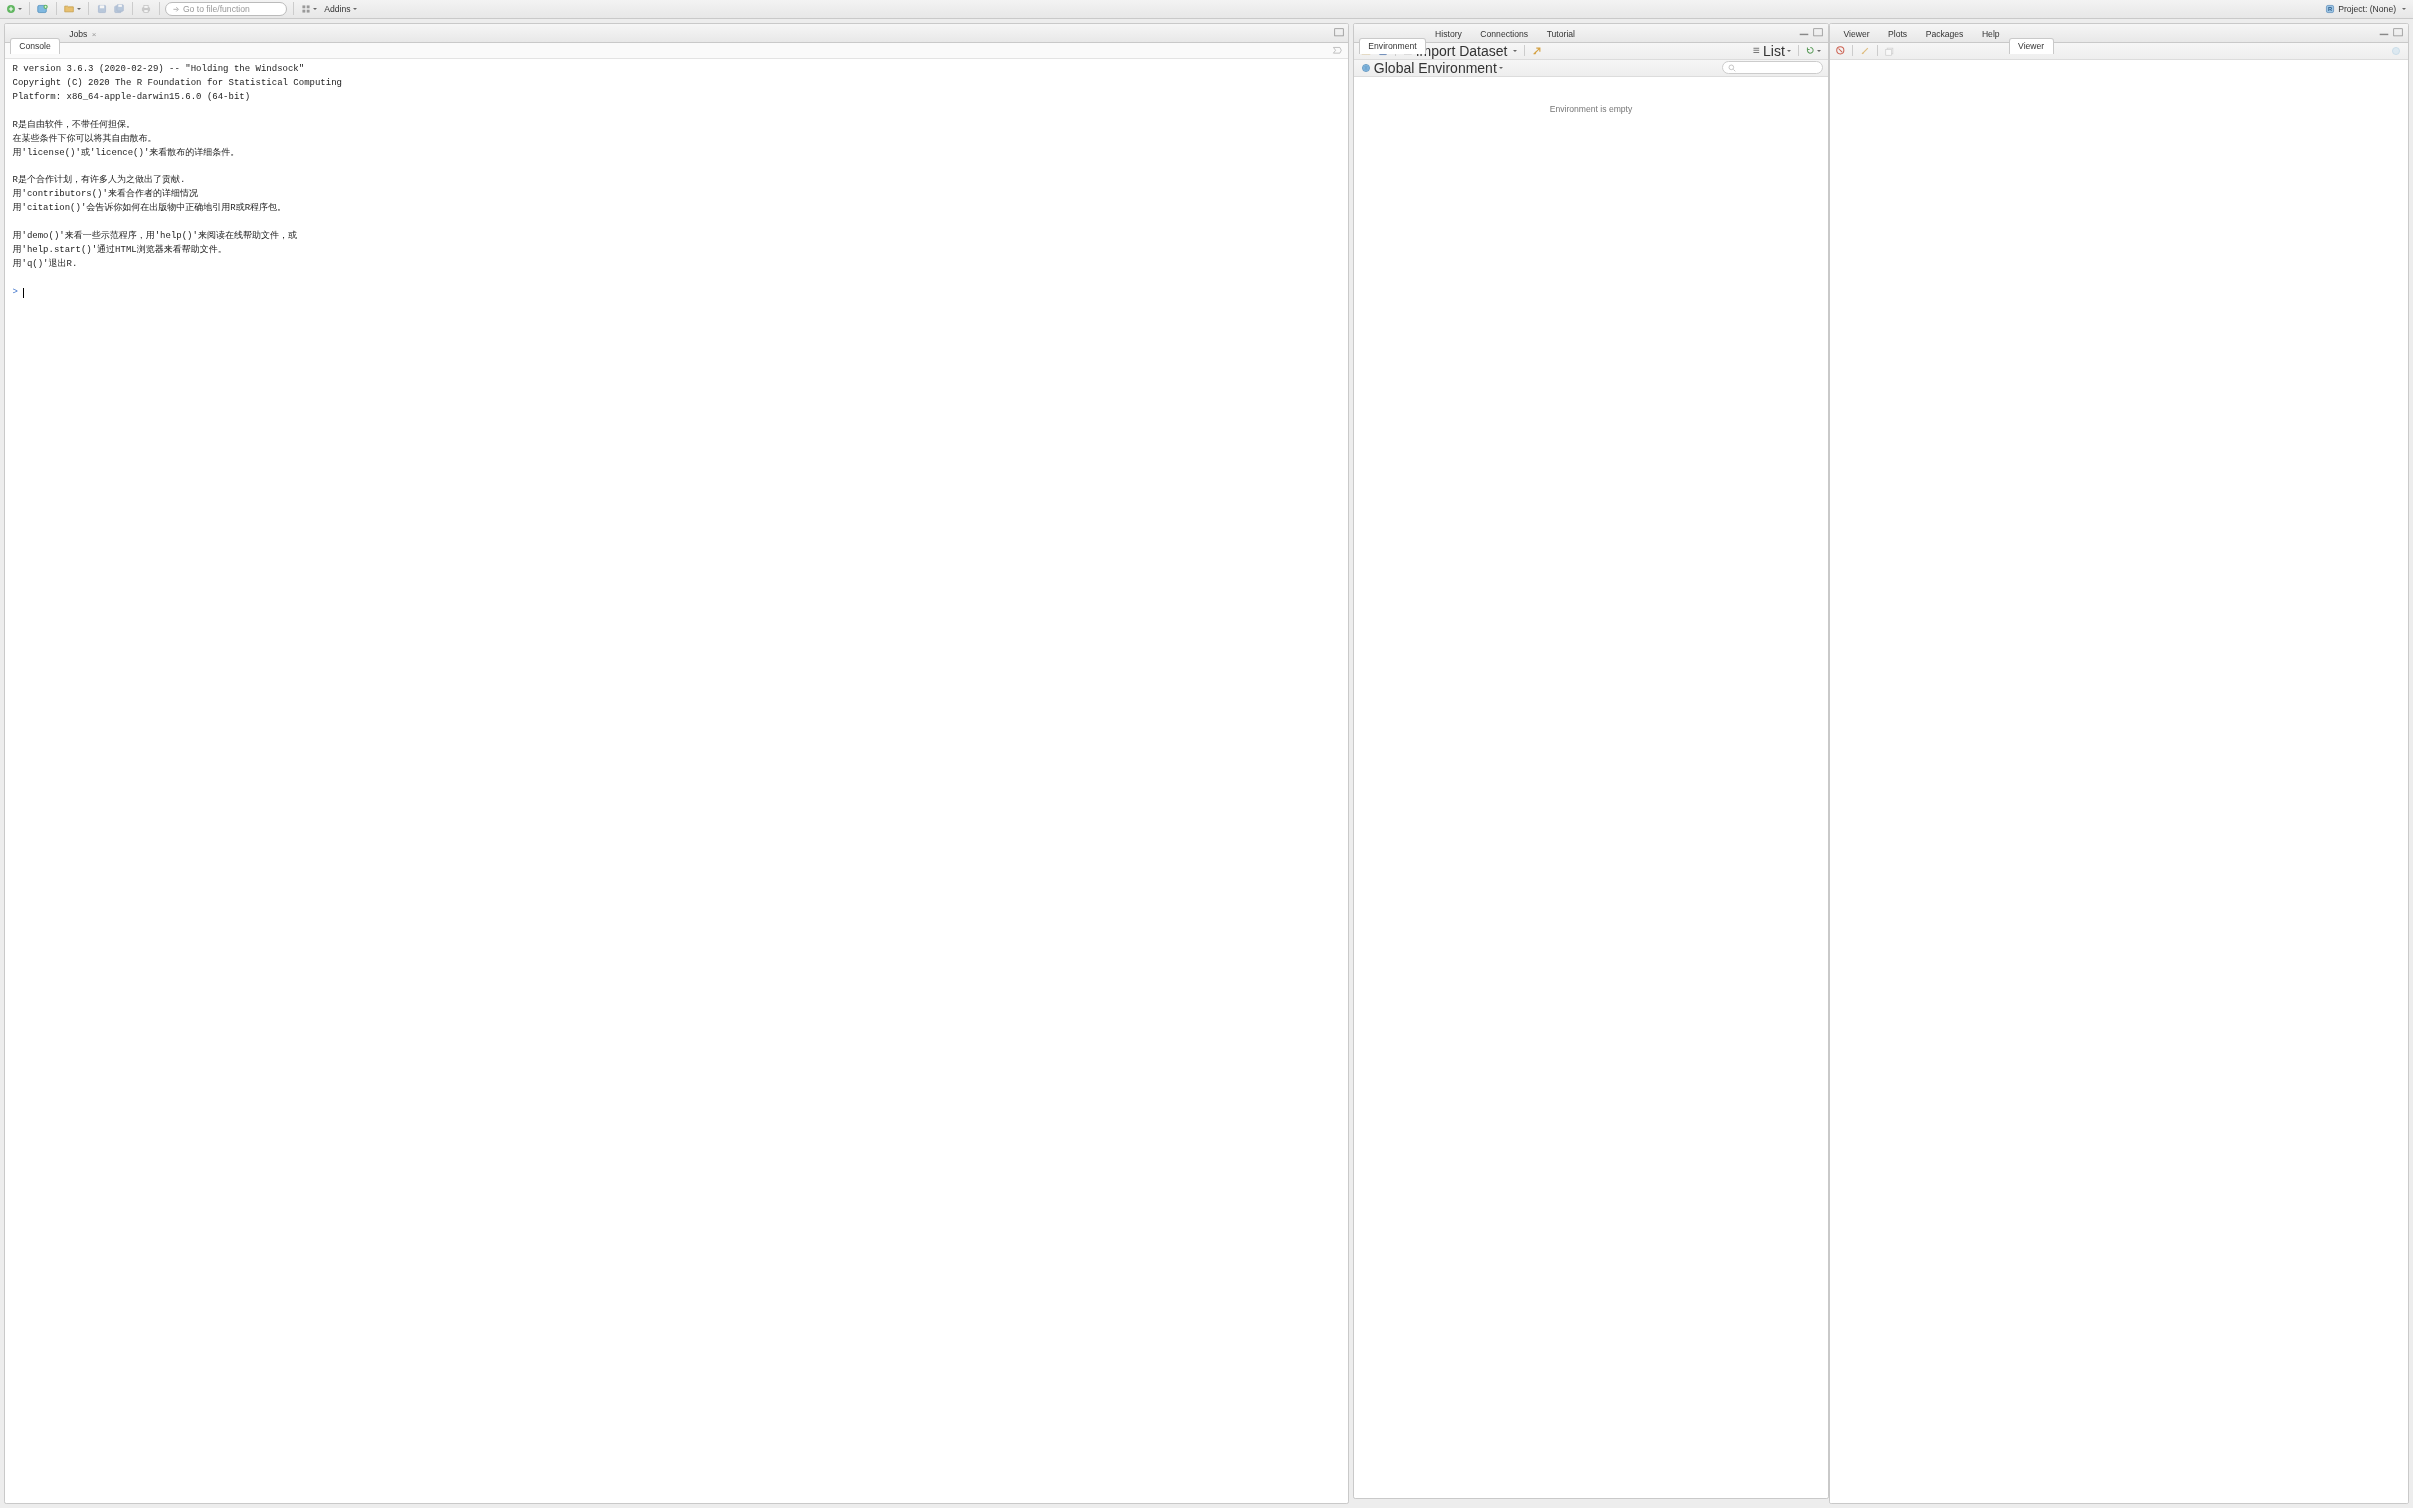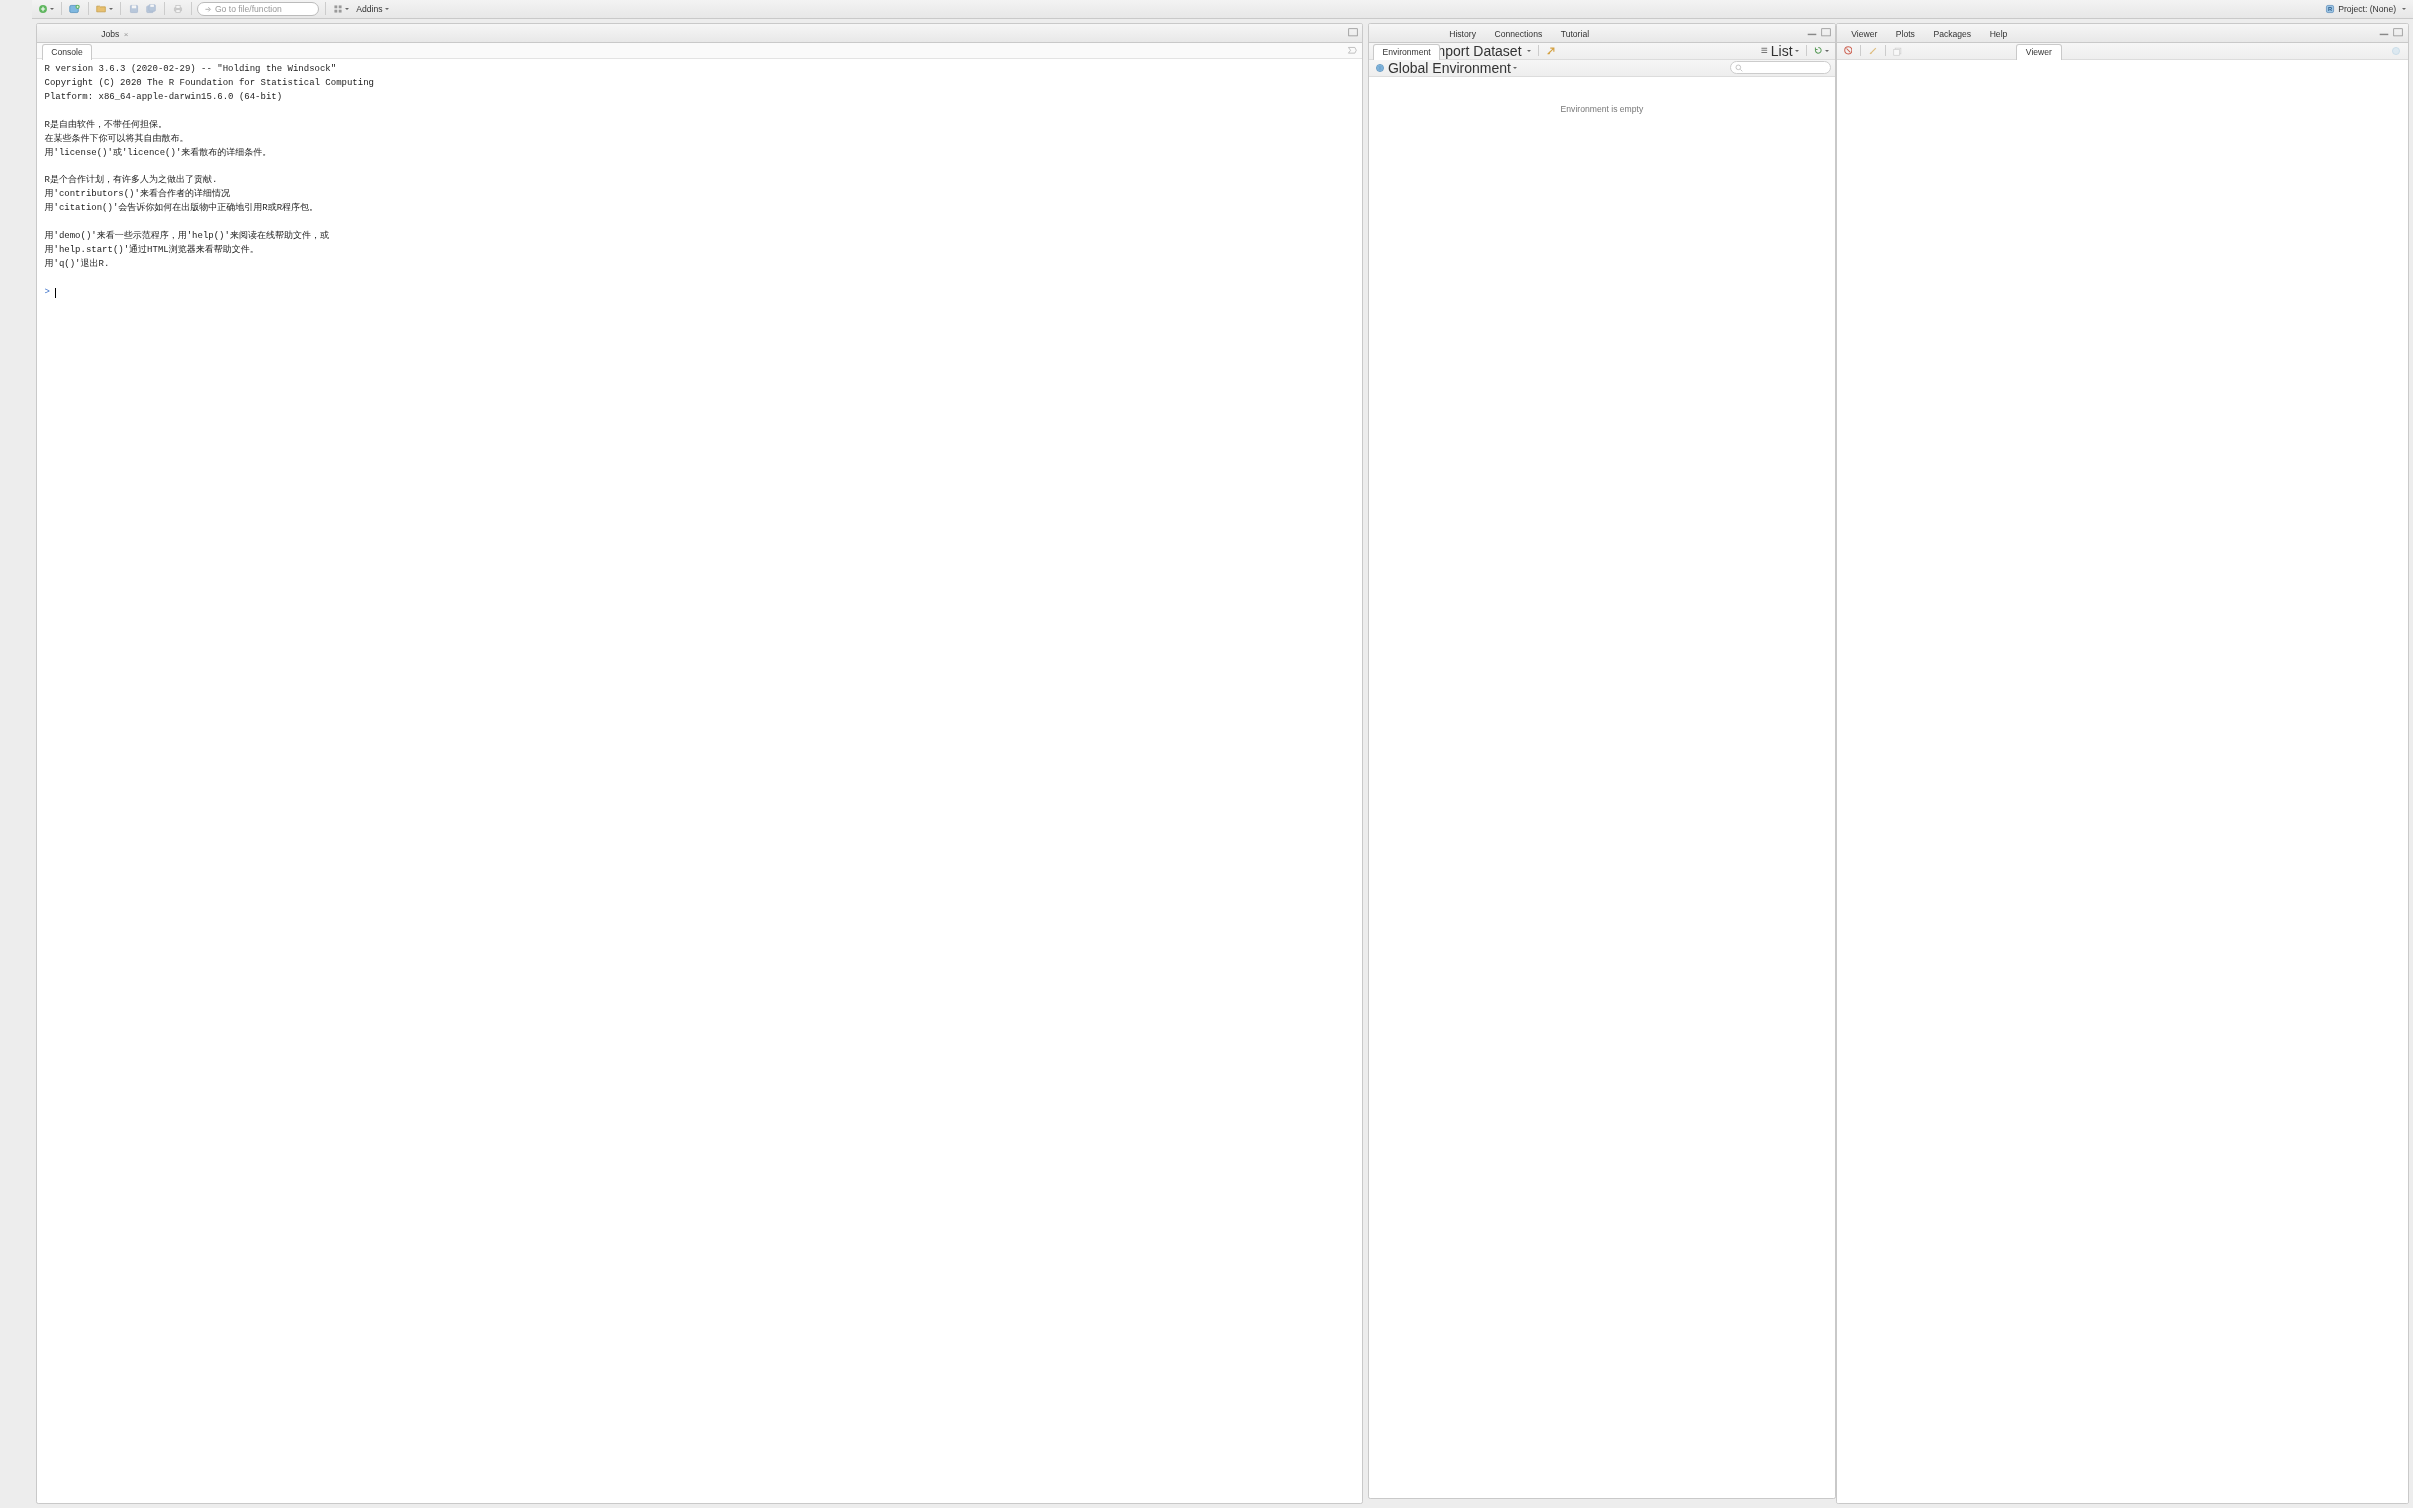--- a/index.html
+++ b/index.html
@@ -4,21 +4,21 @@
 <style>
 * { box-sizing: border-box; margin: 0; padding: 0; }
 html, body {
   width: 100%; height: 100%;
   font-family: "Lucida Grande", "Helvetica Neue", Arial, sans-serif;
   font-size: 9.3px;
   background: #ededed;
   color: #333;
   overflow: hidden;
 }
-.app { display: flex; flex-direction: column; height: 100vh; padding-left: 32px; }
+.app { display: flex; flex-direction: column; height: 100vh; }
 
 
 .main-toolbar {
   height: 18.7px;
   background: linear-gradient(#f3f3f3, #e7e7e7);
   border-bottom: 0.7px solid #c9c9c9;
   display: flex;
   align-items: center;
   padding: 0 4.3px;
   gap: 2.9px;
@@ -97,21 +97,21 @@
   border:0.7px solid transparent;
   border-bottom:none;
   border-radius: 2.9px 2.9px 0 0;
   margin-right: -0.7px;
   position:relative;
 }
 .tab.active {
   background: #fff;
   border-color: #c9c9c9;
   z-index: 2;
-  top:18px;
+  top:12px;
 }
 .tab .close-x { margin-left:4.3px; color:#999; font-size:8px; }
 .tab-row .window-icons { position:absolute; right:4.3px; top:4.3px; display:flex; gap:4.3px; }
 .win-icon { width:10px; height:8.6px; }
 
 
 .sub-toolbar {
   height: 17px;
   background: linear-gradient(#f6f6f6, #eee);
   border-bottom: 0.7px solid #dcdcdc;

